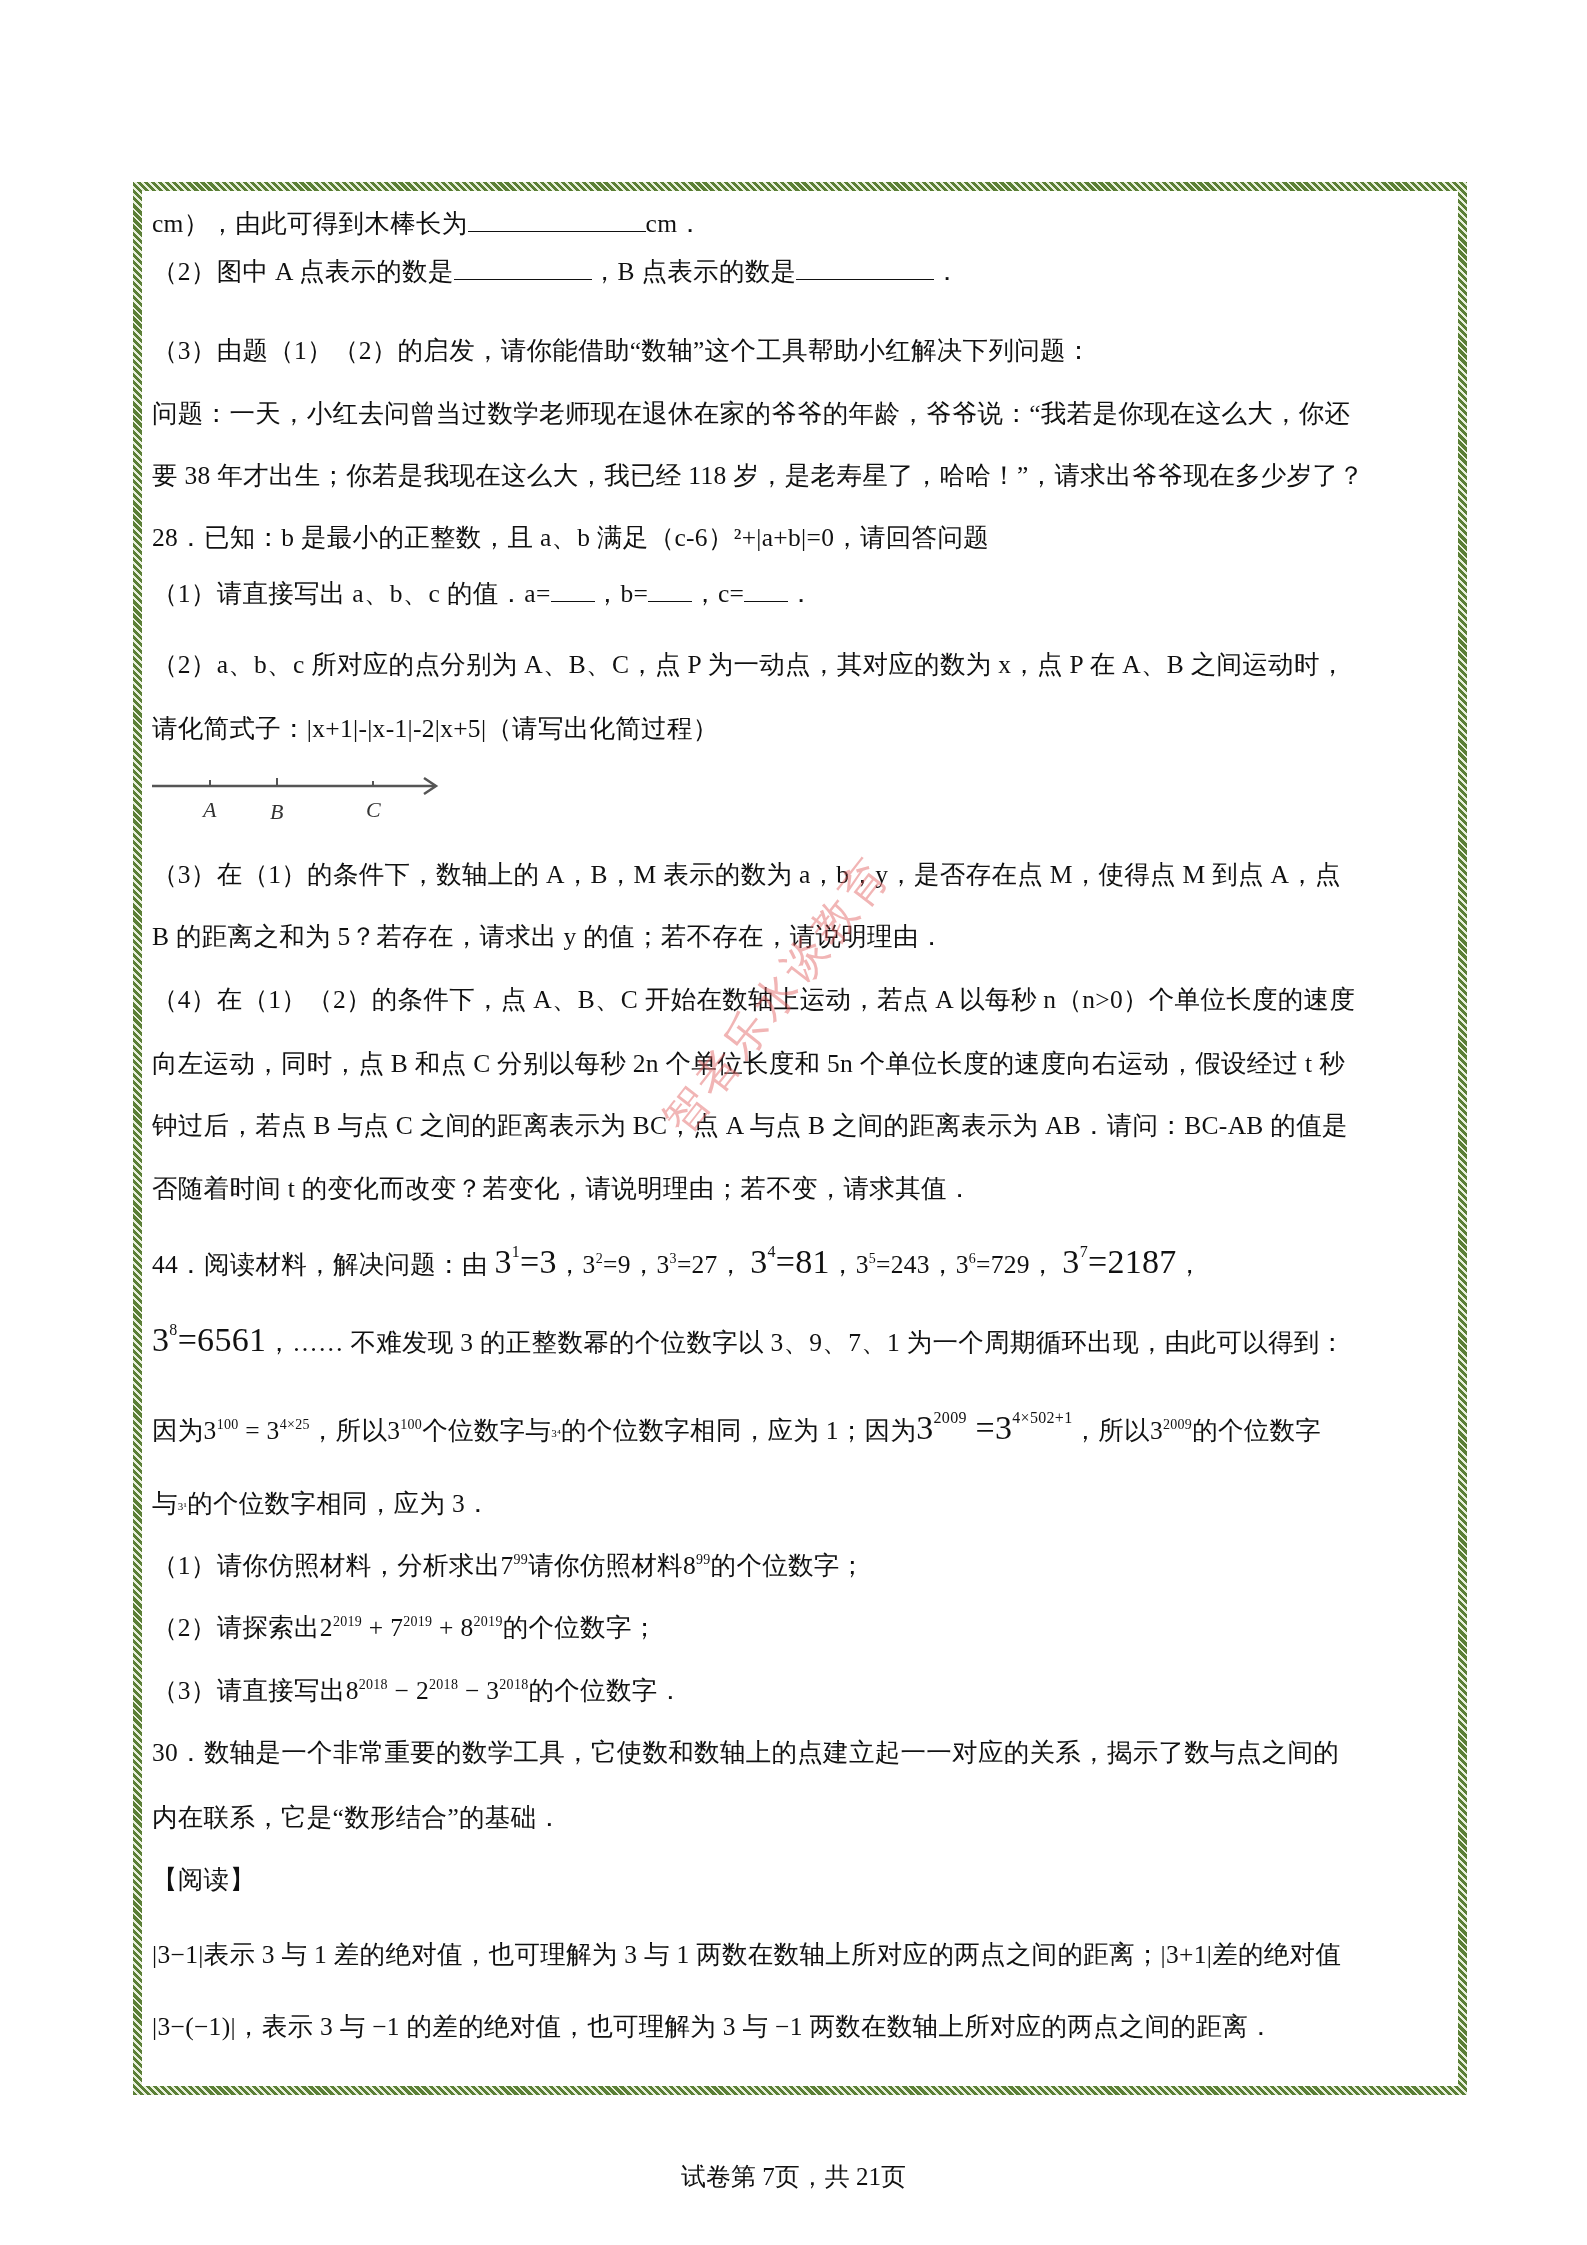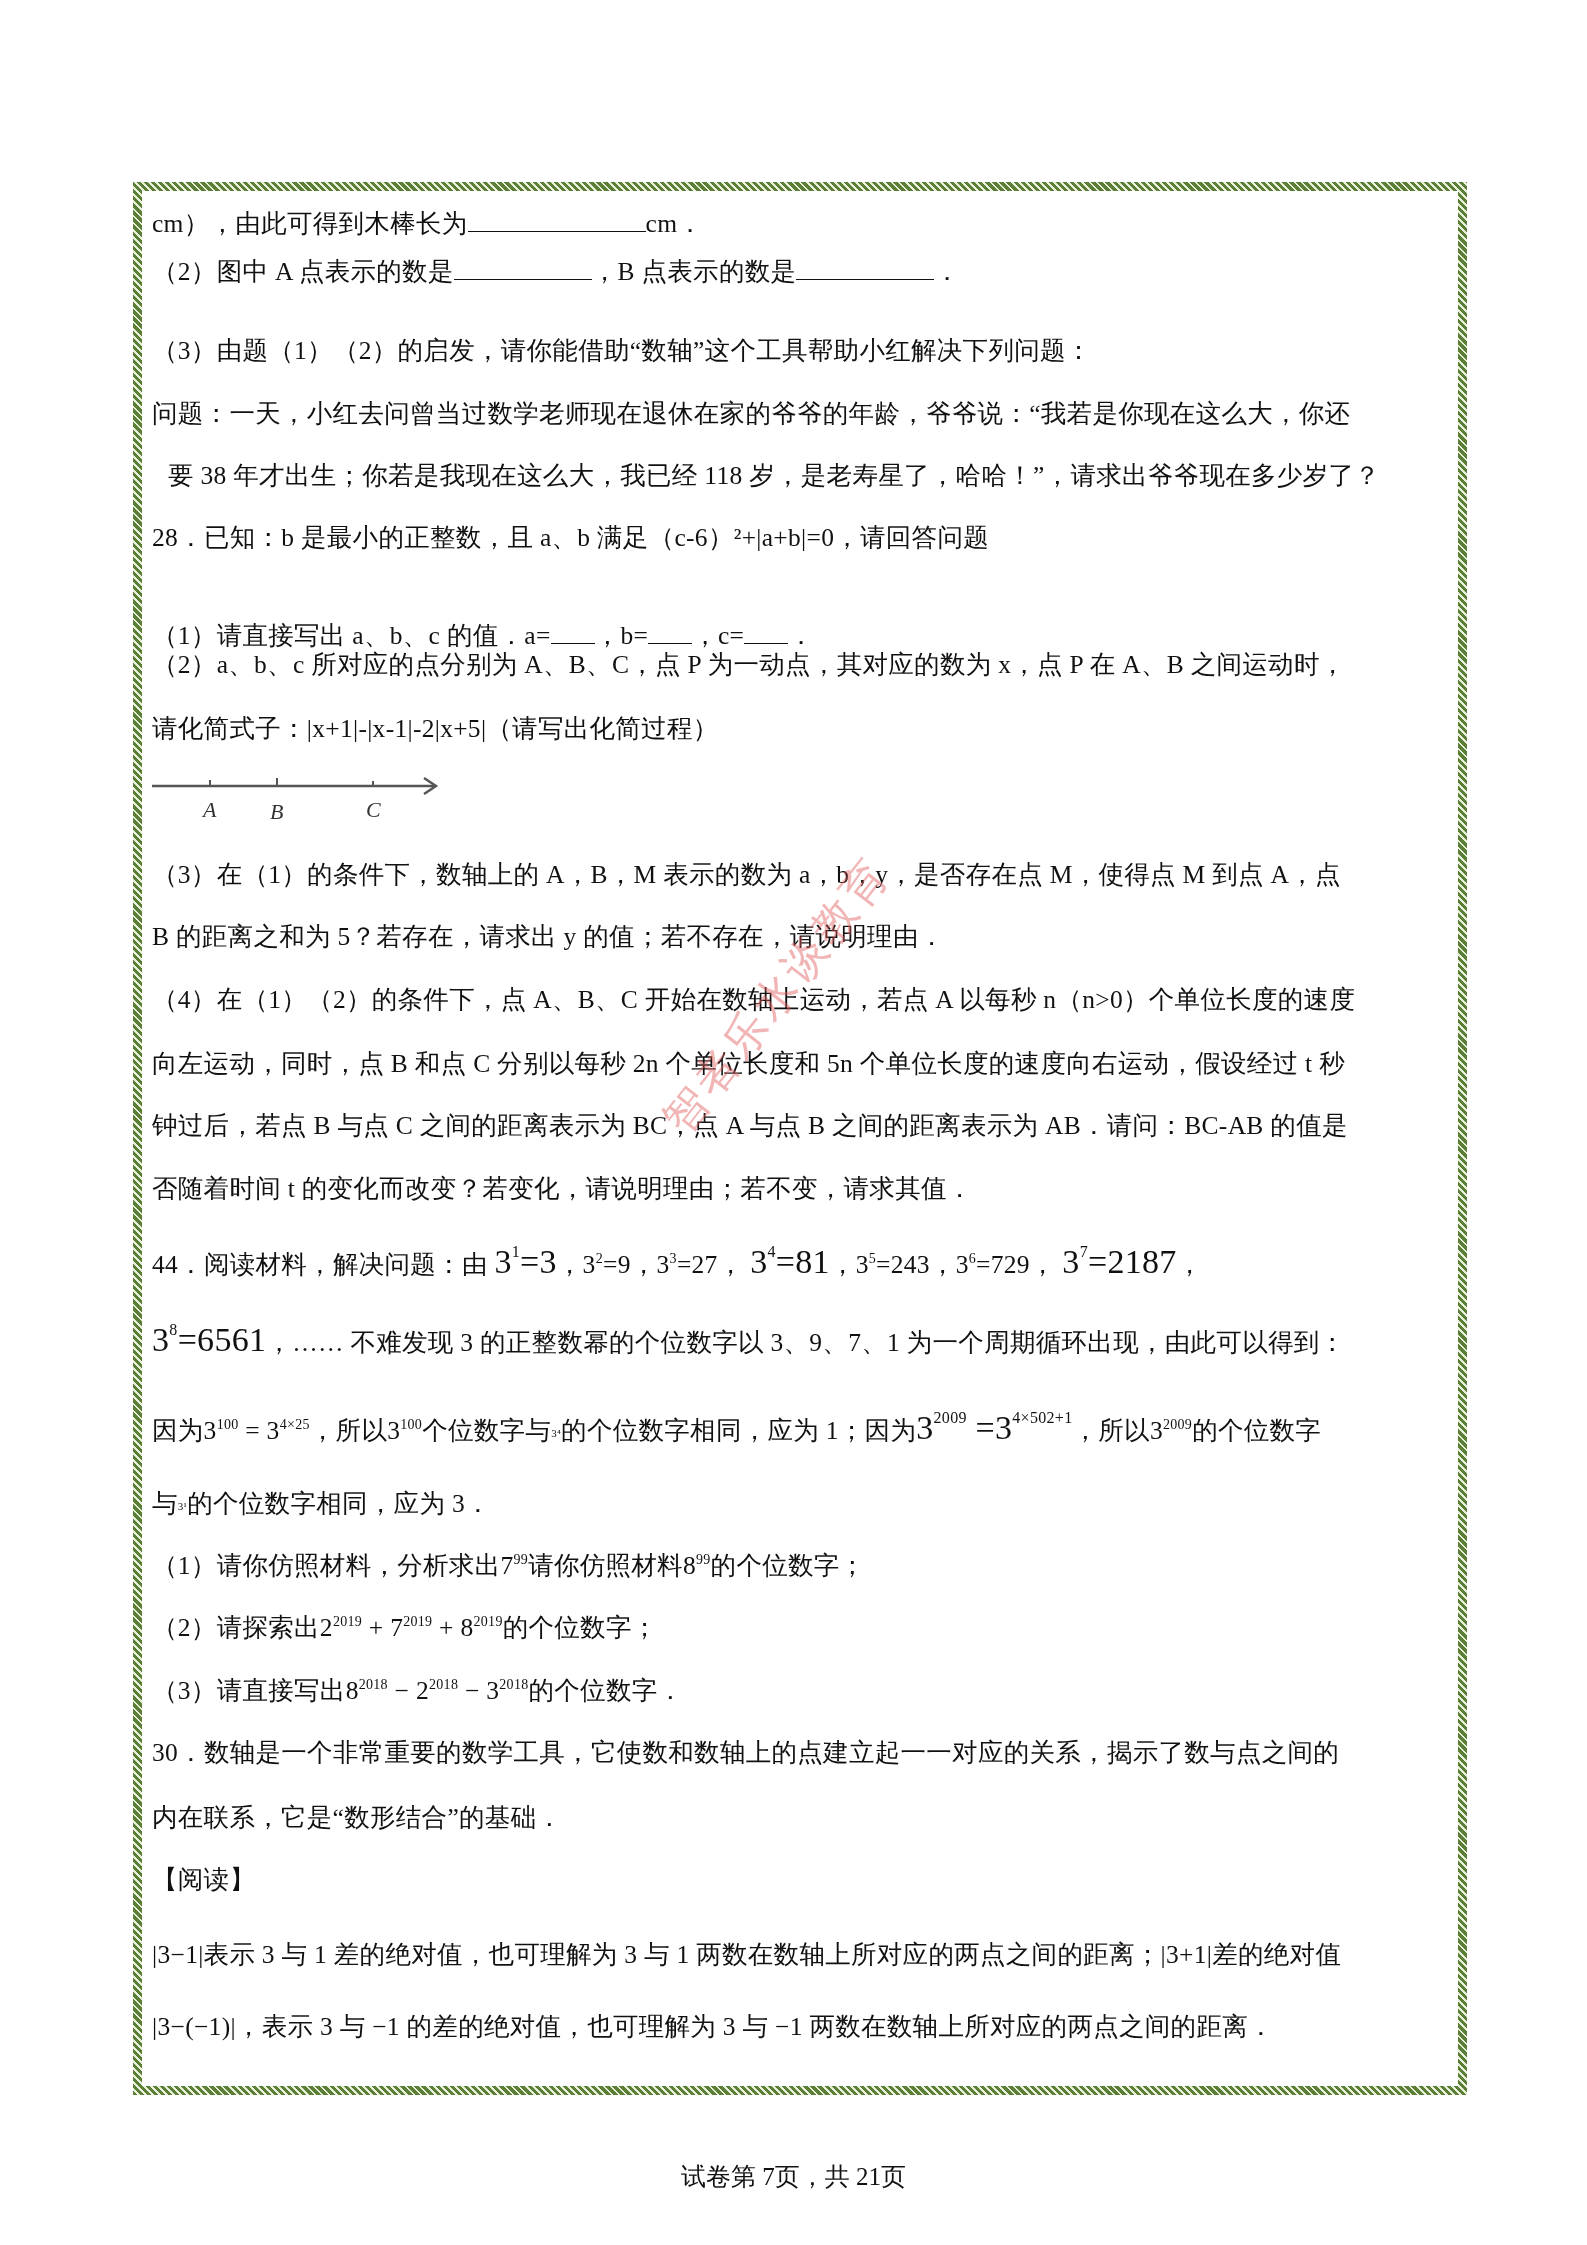--- a/index.html
+++ b/index.html
@@ -45,24 +45,24 @@
 <div class="frame"></div>
 
 <div class="line" style="top:208px;">
   <span>cm），由此可得到木棒长为</span><span class="blank" style="width:178px;"></span><span>cm．</span>
 </div>
 <div class="line" style="top:256px;">
   <span>（2）图中 A 点表示的数是</span><span class="blank" style="width:138px;"></span><span>，B 点表示的数是</span><span class="blank" style="width:138px;"></span><span>．</span>
 </div>
 <div class="line" style="top:335px;">（3）由题（1）（2）的启发，请你能借助“数轴”这个工具帮助小红解决下列问题：</div>
 <div class="line" style="top:398px;text-align:center;">问题：一天，小红去问曾当过数学老师现在退休在家的爷爷的年龄，爷爷说：“我若是你现在这么大，你还</div>
-<div class="line" style="top:460px;margin-left:16px;">要 38 年才出生；你若是我现在这么大，我已经 118 岁，是老寿星了，哈哈！”，请求出爷爷现在多少岁了？</div>
+<div class="line" style="top:460px;">要 38 年才出生；你若是我现在这么大，我已经 118 岁，是老寿星了，哈哈！”，请求出爷爷现在多少岁了？</div>
 
 <div class="line" style="top:522px;">28．已知：b 是最小的正整数，且 a、b 满足（c-6）²+|a+b|=0，请回答问题</div>
-<div class="line" style="top:620px;">
+<div class="line" style="top:578px;">
   <span>（1）请直接写出 a、b、c 的值．a=</span><span class="blank" style="width:44px;"></span><span>，b=</span><span class="blank" style="width:44px;"></span><span>，c=</span><span class="blank" style="width:44px;"></span><span>．</span>
 </div>
 <div class="line" style="top:649px;">（2）a、b、c 所对应的点分别为 A、B、C，点 P 为一动点，其对应的数为 x，点 P 在 A、B 之间运动时，</div>
 <div class="line" style="top:713px;">请化简式子：|x+1|-|x-1|-2|x+5|（请写出化简过程）</div>
 
 <svg class="numline" viewBox="0 0 300 60">
   <line x1="4" y1="14" x2="286" y2="14" stroke="#555" stroke-width="2.5"></line>
   <polyline points="276,6 288,14 276,22" fill="none" stroke="#555" stroke-width="2.5"></polyline>
   <line x1="62" y1="8" x2="62" y2="14" stroke="#555" stroke-width="2"></line>
   <line x1="129" y1="6" x2="129" y2="14" stroke="#555" stroke-width="2"></line>

